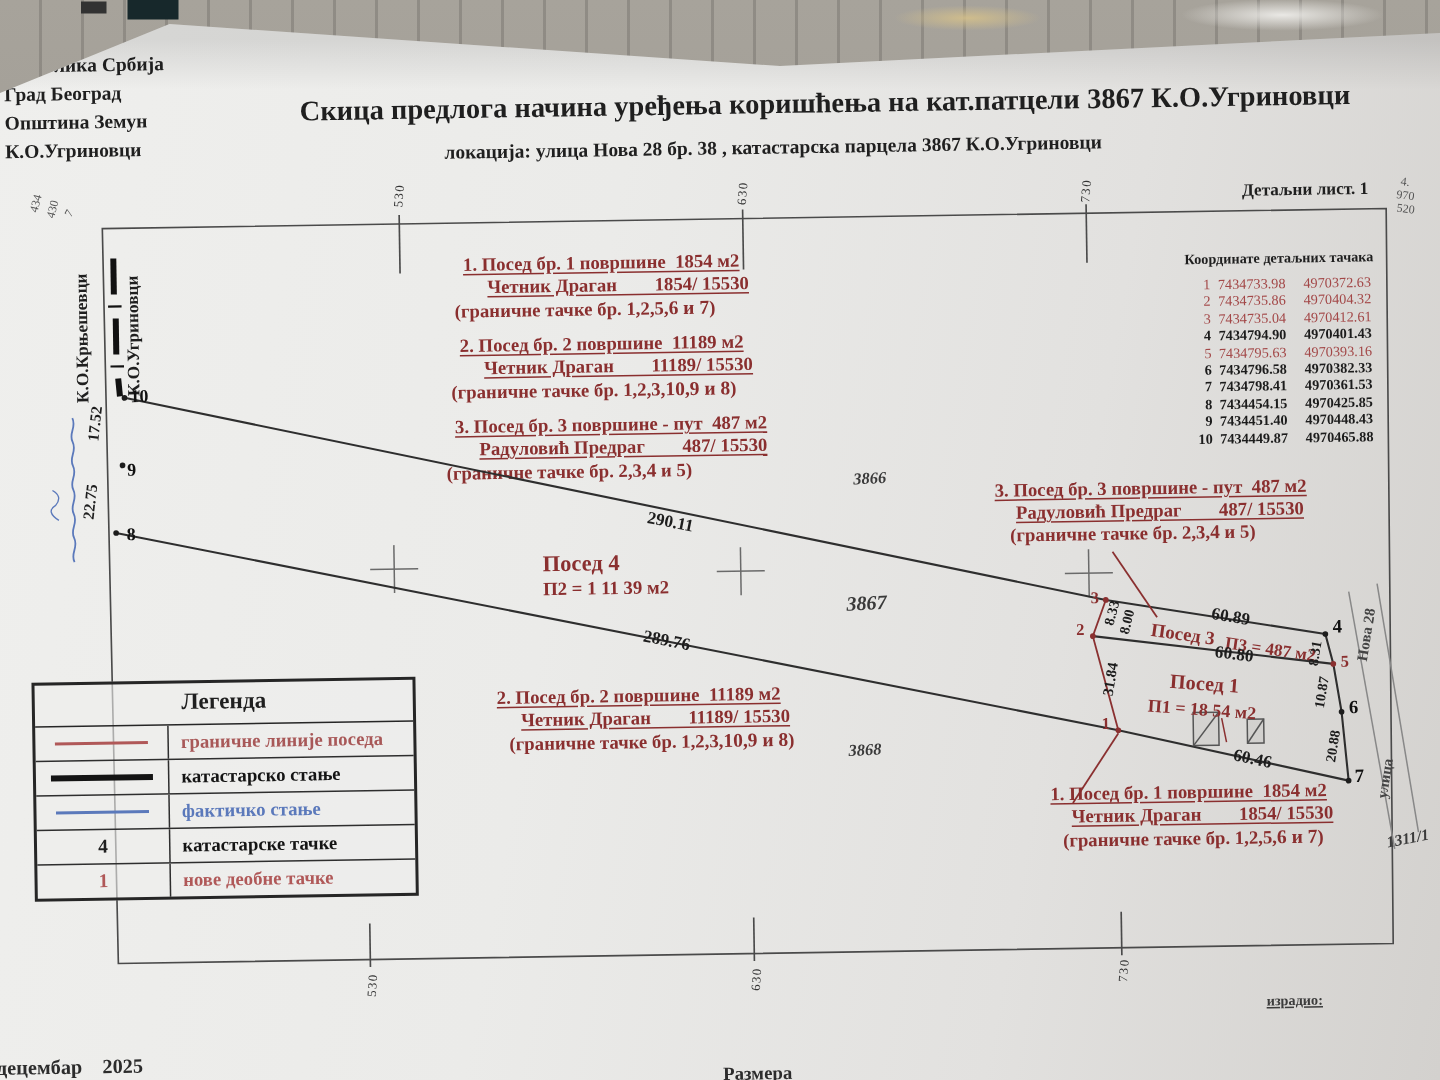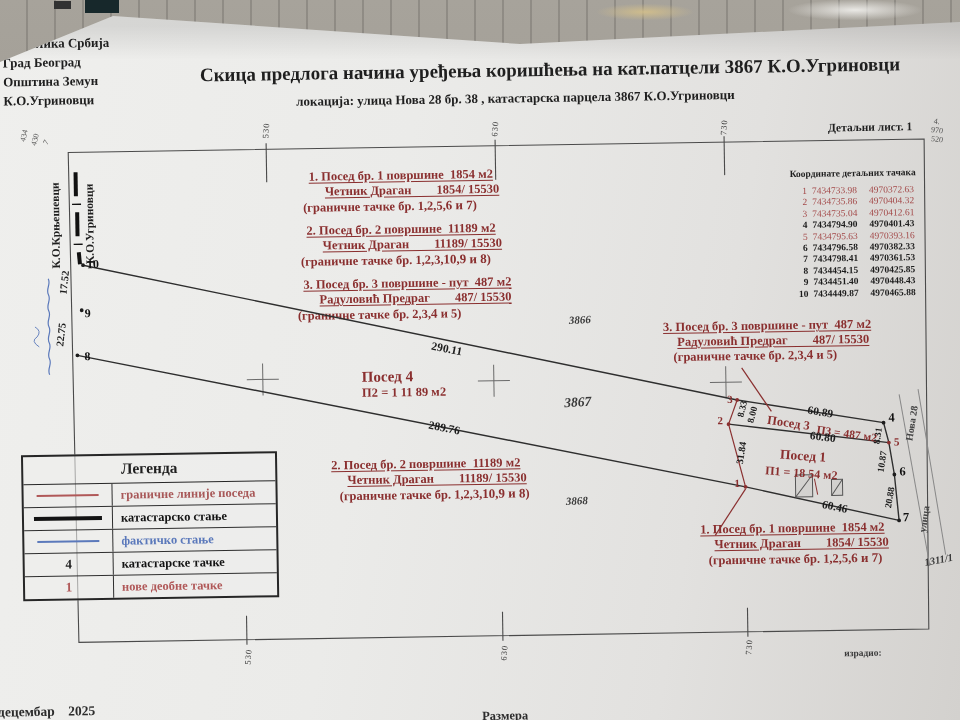--- a/index.html
+++ b/index.html
@@ -217,21 +217,21 @@
 
     <div class="abs pt" style="left:89px;top:251px;">10</div>
     <div class="abs dim cc nw" style="left:66px;top:276px;transform:translate(-50%,-50%) rotate(-83deg);">17.52</div>
     <div class="abs pt" style="left:86px;top:300px;">9</div>
     <div class="abs dim cc nw" style="left:62px;top:328px;transform:translate(-50%,-50%) rotate(-83deg);">22.75</div>
     <div class="abs pt" style="left:85px;top:343px;">8</div>
 
     <div class="abs dim nw" style="left:432px;top:342px;transform:rotate(12deg);font-size:11.5px;">290.11</div>
     <div class="abs dim nw" style="left:428px;top:421px;transform:rotate(12deg);font-size:11.5px;">289.76</div>
     <div class="abs note nw" style="left:362px;top:368px;font-size:15px;">Посед  4</div>
-    <div class="abs note nw" style="left:362px;top:385px;font-size:12.5px;">П2 = 1 11 89 м2</div>
+    <div class="abs note nw" style="left:362px;top:385px;font-size:12.5px;">П2 = 1 11 39 м2</div>
     <div class="abs ital nw" style="left:570px;top:315px;font-size:11px;transform:rotate(-2deg);">3866</div>
     <div class="abs ital nw" style="left:564px;top:396px;font-size:13.5px;transform:rotate(-2deg);">3867</div>
     <div class="abs ital nw" style="left:564px;top:496px;font-size:11px;transform:rotate(-2deg);">3868</div>
 
     <div class="abs note noteU pre" style="left:664px;top:324px;">3. Посед бр. 3 површине - пут  487 м2</div>
     <div class="abs note noteU pre" style="left:678px;top:339px;">Радуловић Предраг        487/ 15530</div>
     <div class="abs note" style="left:674px;top:353px;"><span>(граничне тачке бр. 2,3,</span><span style="font-size:13px">4</span><span> и 5)</span></div>
 
     <div class="abs pt ptr" style="left:727px;top:397px;font-size:11px;">3</div>
     <div class="abs pt ptr" style="left:717px;top:418px;font-size:11px;">2</div>
@@ -289,19 +289,19 @@
       <div class="lg-row">
         <div class="lg-sym" style="font-weight:700;font-size:13px;">4</div>
         <div class="lg-lab lr2">катастарске тачке</div>
       </div>
       <div class="lg-row">
         <div class="lg-sym" style="font-weight:700;font-size:13px;color:#b05858;">1</div>
         <div class="lg-lab lr5">нове деобне тачке</div>
       </div>
     </div>
 
-    <div class="abs" style="left:840px;top:654px;font-size:9.5px;font-weight:700;color:#3c3c3c;">израдио:</div>
+    <div class="abs" style="left:840px;top:669px;font-size:9.5px;font-weight:700;color:#3c3c3c;text-decoration:underline;">израдио:</div>
     <div class="abs pre" style="left:-7px;top:697px;font-size:13.5px;font-weight:700;color:#2c2c2c;">децембар    2025</div>
     <div class="abs" style="left:477px;top:709px;font-size:12.5px;font-weight:700;color:#2c2c2c;">Размера</div>
 
   </div>
   </div>
 </div>
 
 </body></html>

